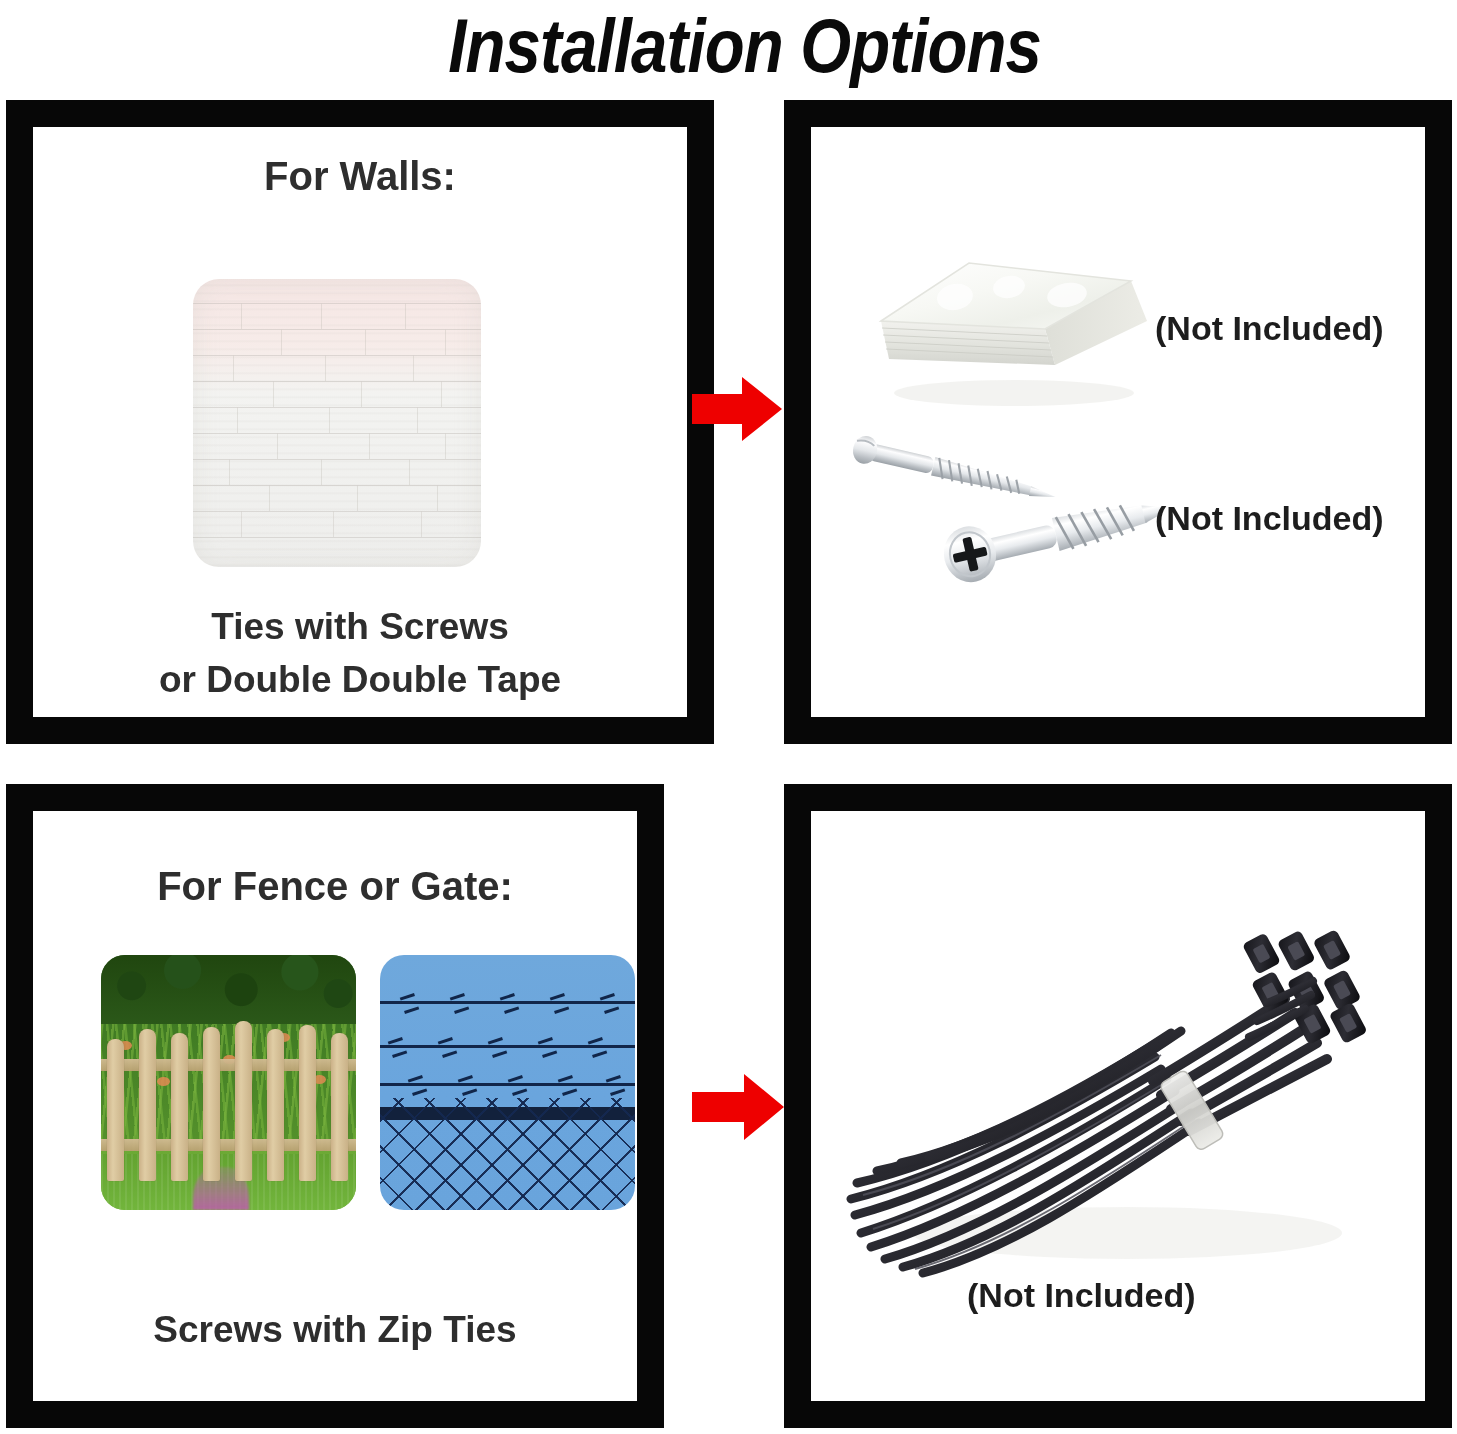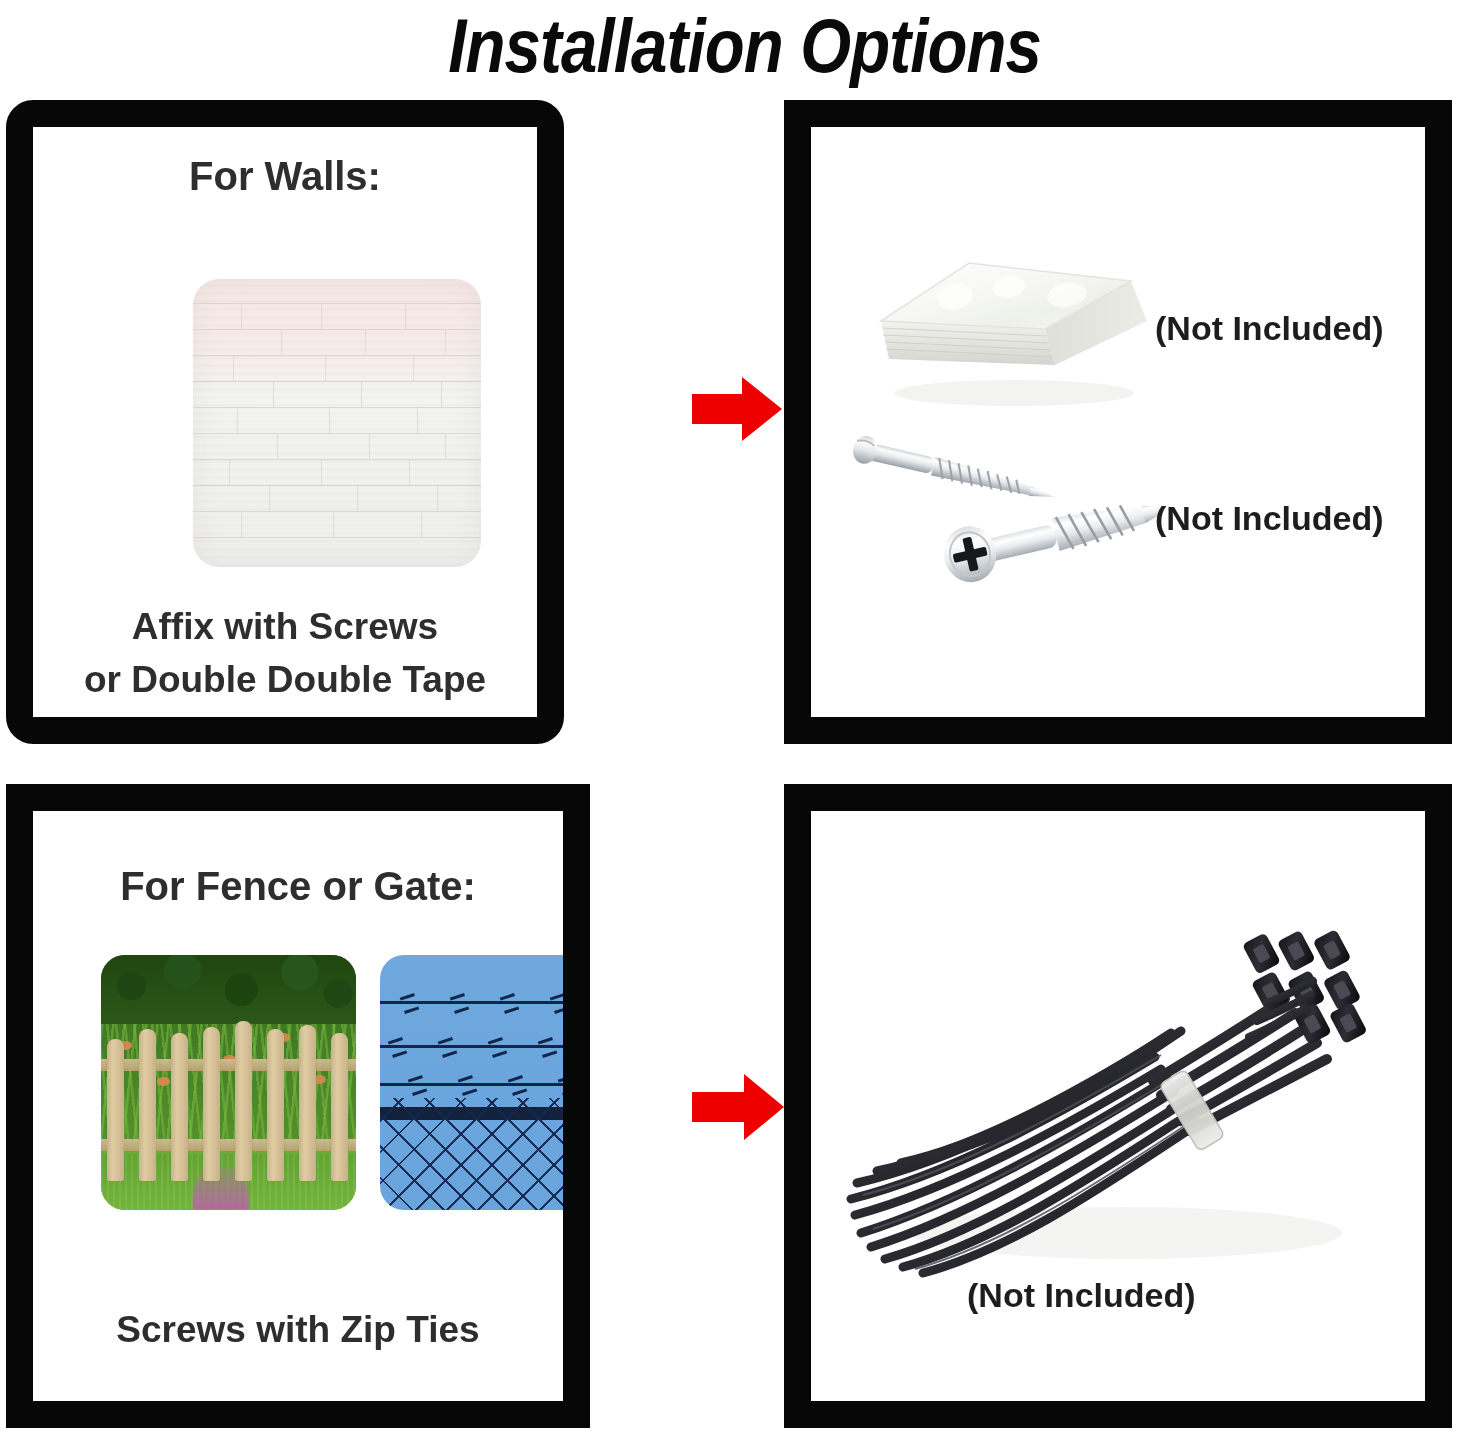--- a/index.html
+++ b/index.html
@@ -25,23 +25,23 @@
     transform-origin:center center;
     white-space:nowrap;
   }
   
   .panel{
     position:absolute;
     background:#ffffff;
     border:27px solid #070707;
     box-sizing:border-box;
   }
-  #panel-walls       {left:6px;   top:100px;  width:558px; height:644px;border-radius:27px;}
+  #panel-walls       {left:6px;   top:100px;  width:708px; height:644px;}
   #panel-wall-hw     {left:784px; top:100px;  width:668px; height:644px;}
-  #panel-fence       {left:6px;   top:784px;  width:584px; height:644px;}
+  #panel-fence       {left:6px;   top:784px;  width:658px; height:644px;}
   #panel-fence-hw    {left:784px; top:784px;  width:668px; height:644px;}
 
   .panel-inner{position:relative;width:100%;height:100%;background:#fff;overflow:hidden;}
 
   
   .panel-heading{
     position:absolute;left:0;width:100%;text-align:center;
     font-weight:bold;font-size:40px;line-height:46px;color:#2e2e2e;
   }
   .panel-caption{
@@ -208,21 +208,21 @@
         <div class="bseam" style="left:216px;top:180px;height:26px"></div>
         <div class="bseam" style="left:76px;top:206px;height:26px"></div>
         <div class="bseam" style="left:164px;top:206px;height:26px"></div>
         <div class="bseam" style="left:244px;top:206px;height:26px"></div>
         <div class="bseam" style="left:48px;top:232px;height:26px"></div>
         <div class="bseam" style="left:140px;top:232px;height:26px"></div>
         <div class="bseam" style="left:228px;top:232px;height:26px"></div>
       </div>
     </div>
 
-    <div class="panel-caption" style="top:473px;">Affix with Screws</div>
+    <div class="panel-caption" style="top:473px;">Ties with Screws</div>
     <div class="panel-caption" style="top:526px;">or Double Double Tape</div>
   </div>
 </div>
 
 <div class="red-arrow" style="left:692px;top:375px;">
   <svg width="92" height="68" viewBox="0 0 92 68" aria-hidden="true">
     <polygon points="0,19 50,19 50,2 90,34 50,66 50,49 0,49" fill="#ee0000"></polygon>
   </svg>
 </div>
 

